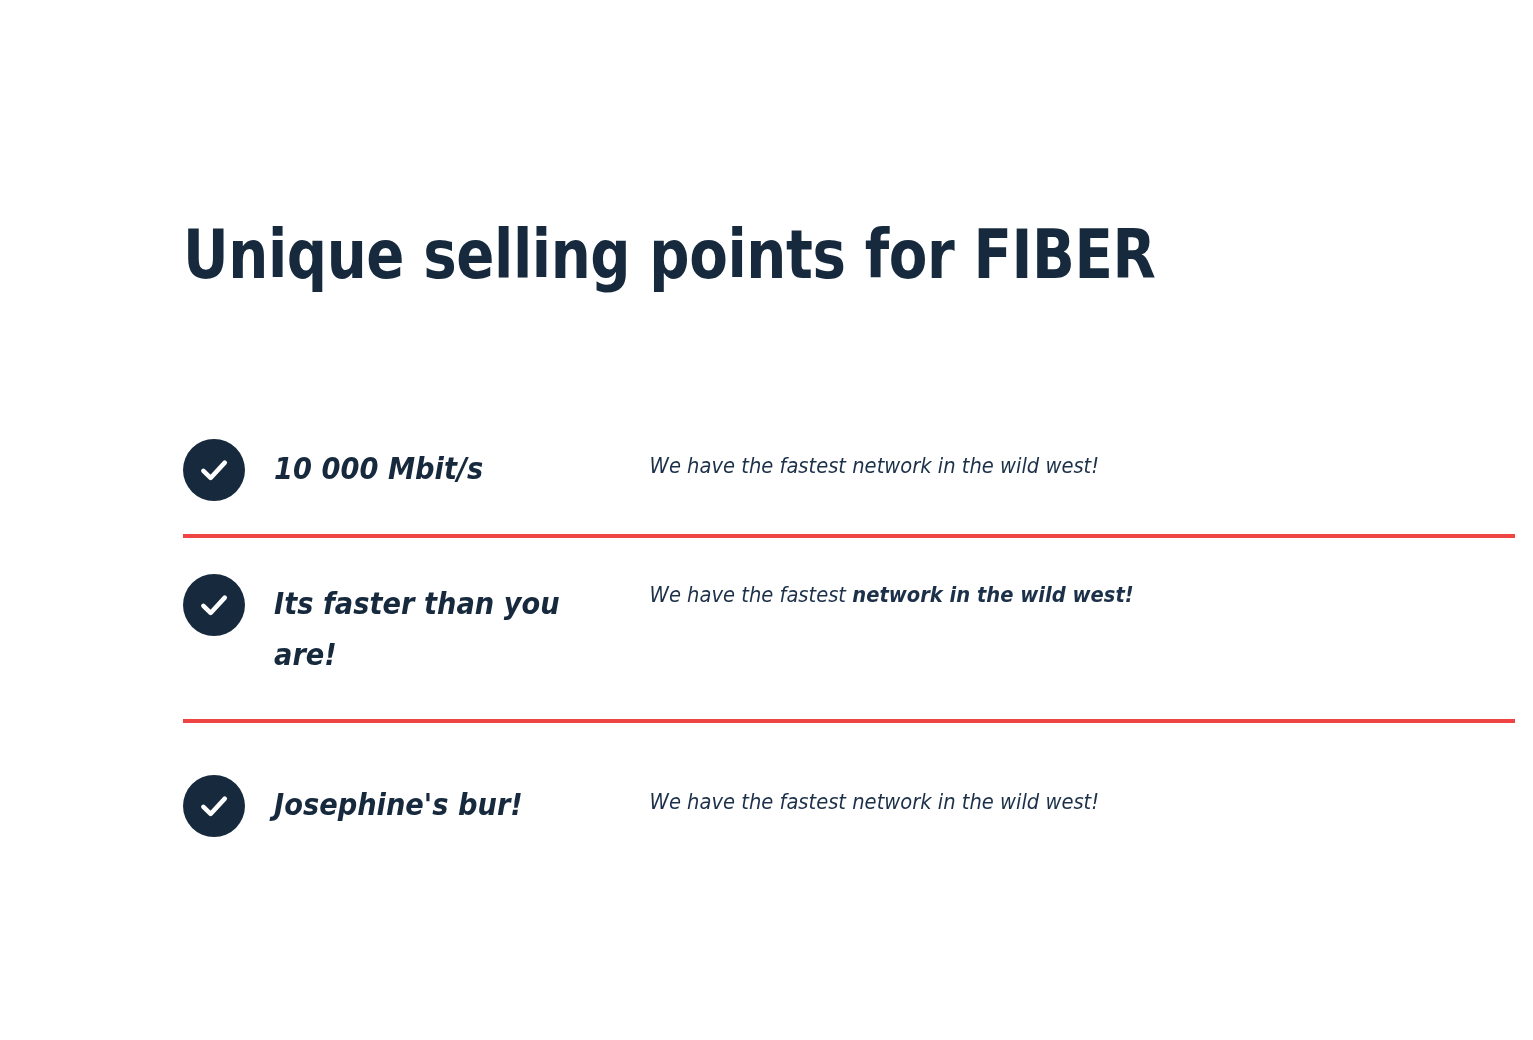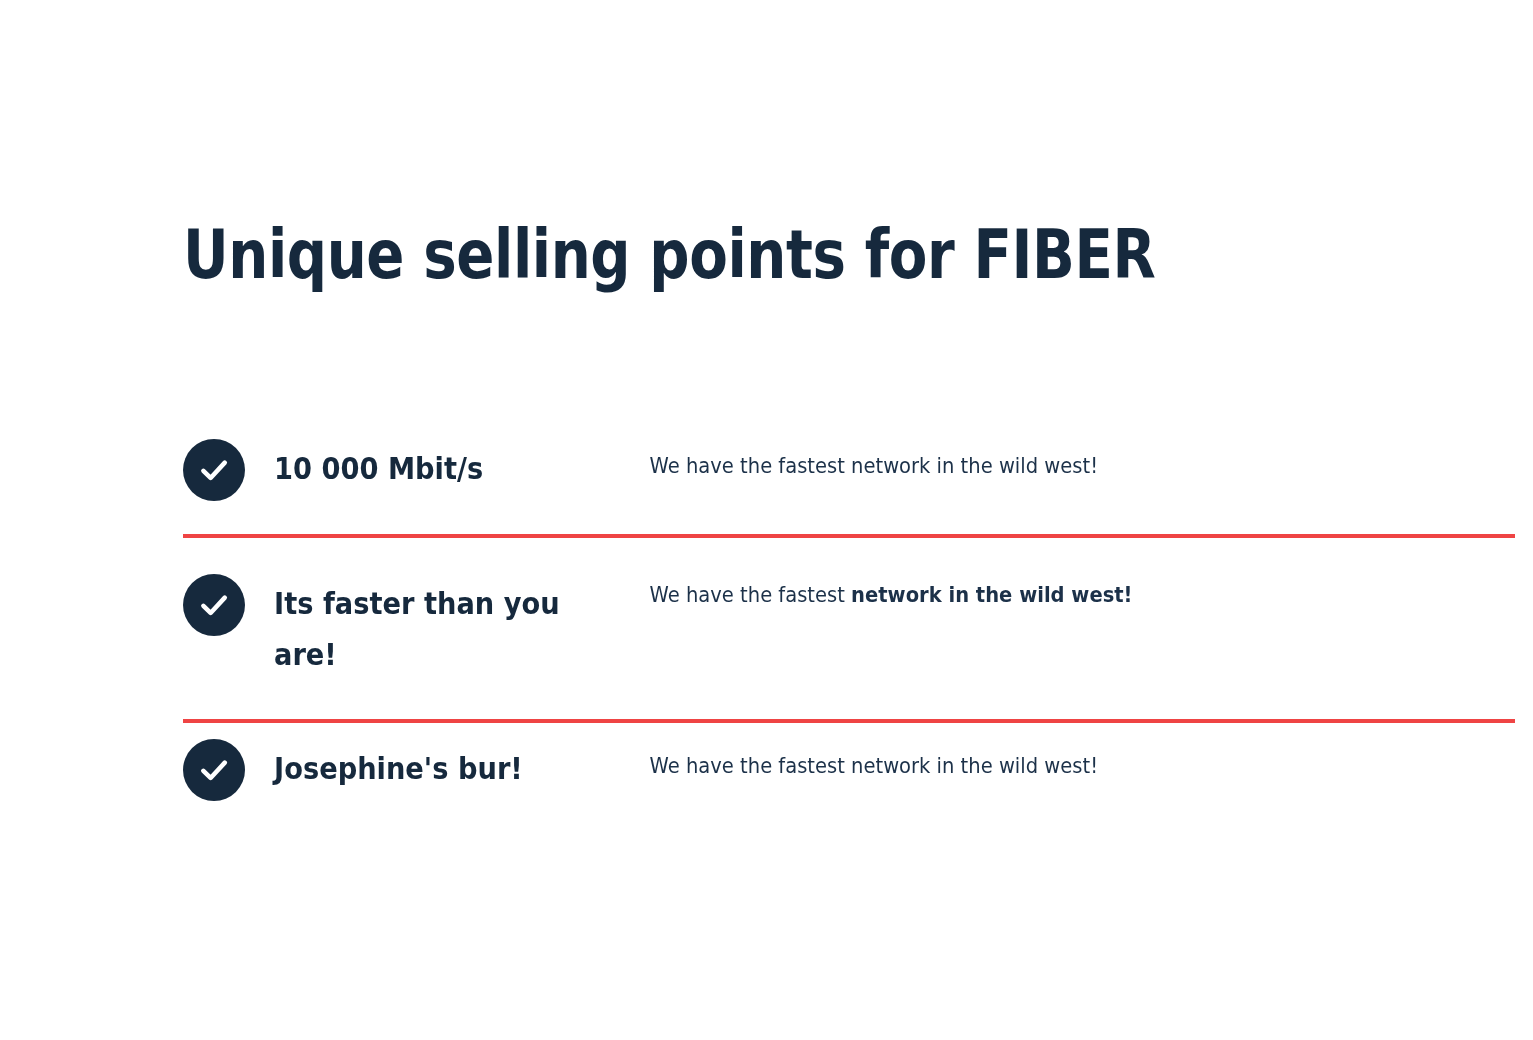--- a/index.html
+++ b/index.html
@@ -53,20 +53,21 @@
     padding: 0;
     list-style: none;
     margin-top: 122px;
   }
 
   .usp-row {
     display: flex;
     align-items: flex-start;
     padding: 0;
     min-height: 96px;
+    font-style: italic;
   }
 
   .usp-row--divided {
     border-top: 4px solid #ef4444;
   }
 
   .row-inner {
     display: flex;
     align-items: flex-start;
     width: 100%;
@@ -118,21 +119,21 @@
     padding-top: 12px;
     padding-left: 6px;
   }
   .usp-desc b {
     font-weight: 700;
   }
 
   
   .row-1 .row-inner { padding-top: 26px; padding-bottom: 33px; }
   .row-2 .row-inner { padding-top: 36px; padding-bottom: 40px; }
-  .row-3 .row-inner { padding-top: 16px; padding-bottom: 28px; }
+  .row-3 .row-inner { padding-top: 52px; padding-bottom: 28px; }
   .row-2 .usp-desc { padding-top: 6px; }
   .row-3 .usp-desc { padding-top: 12px; }
 </style>
 </head>
 <body>
 
 <div class="page">
 
   <section class="usp-section">
 

